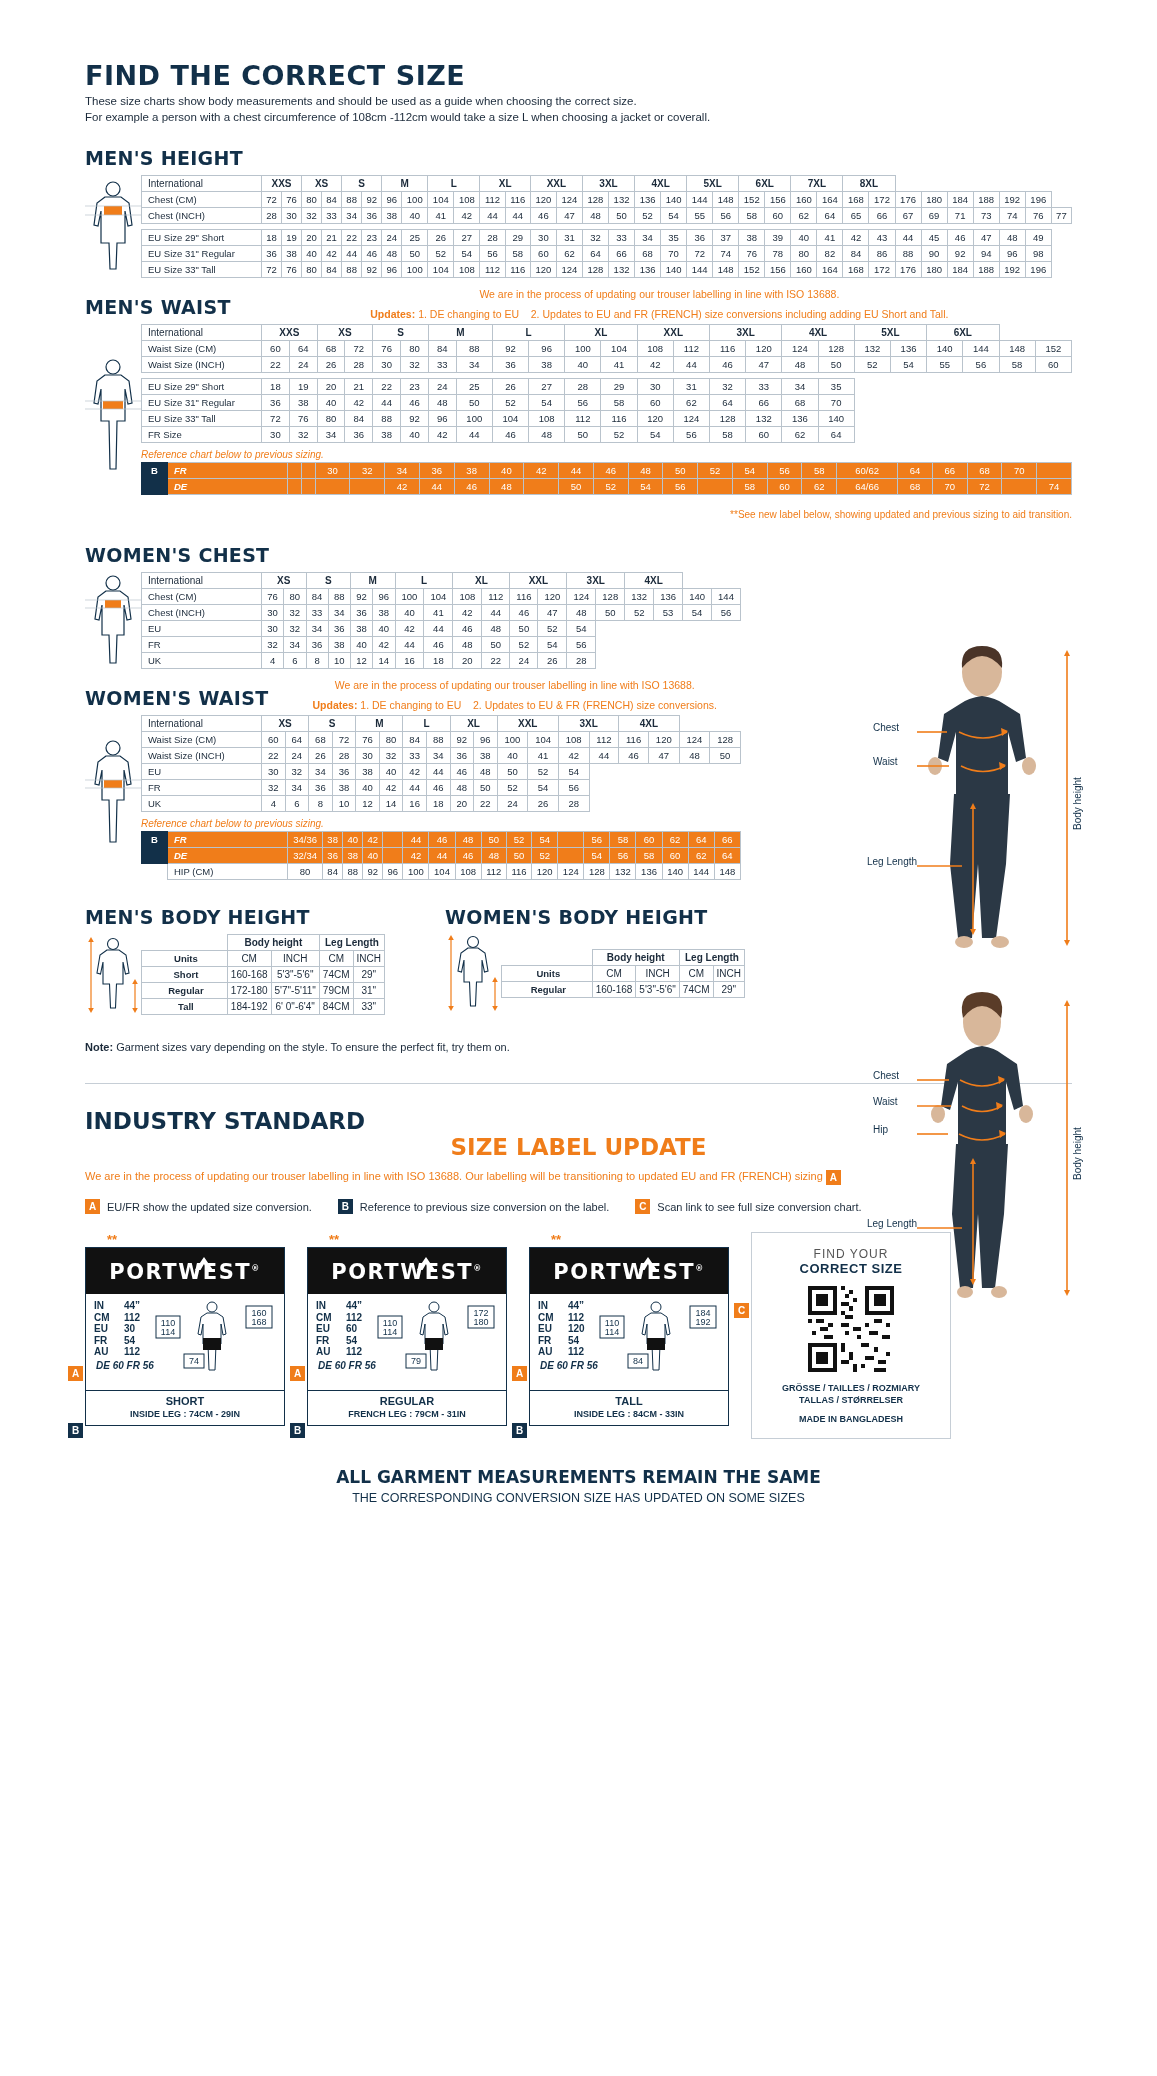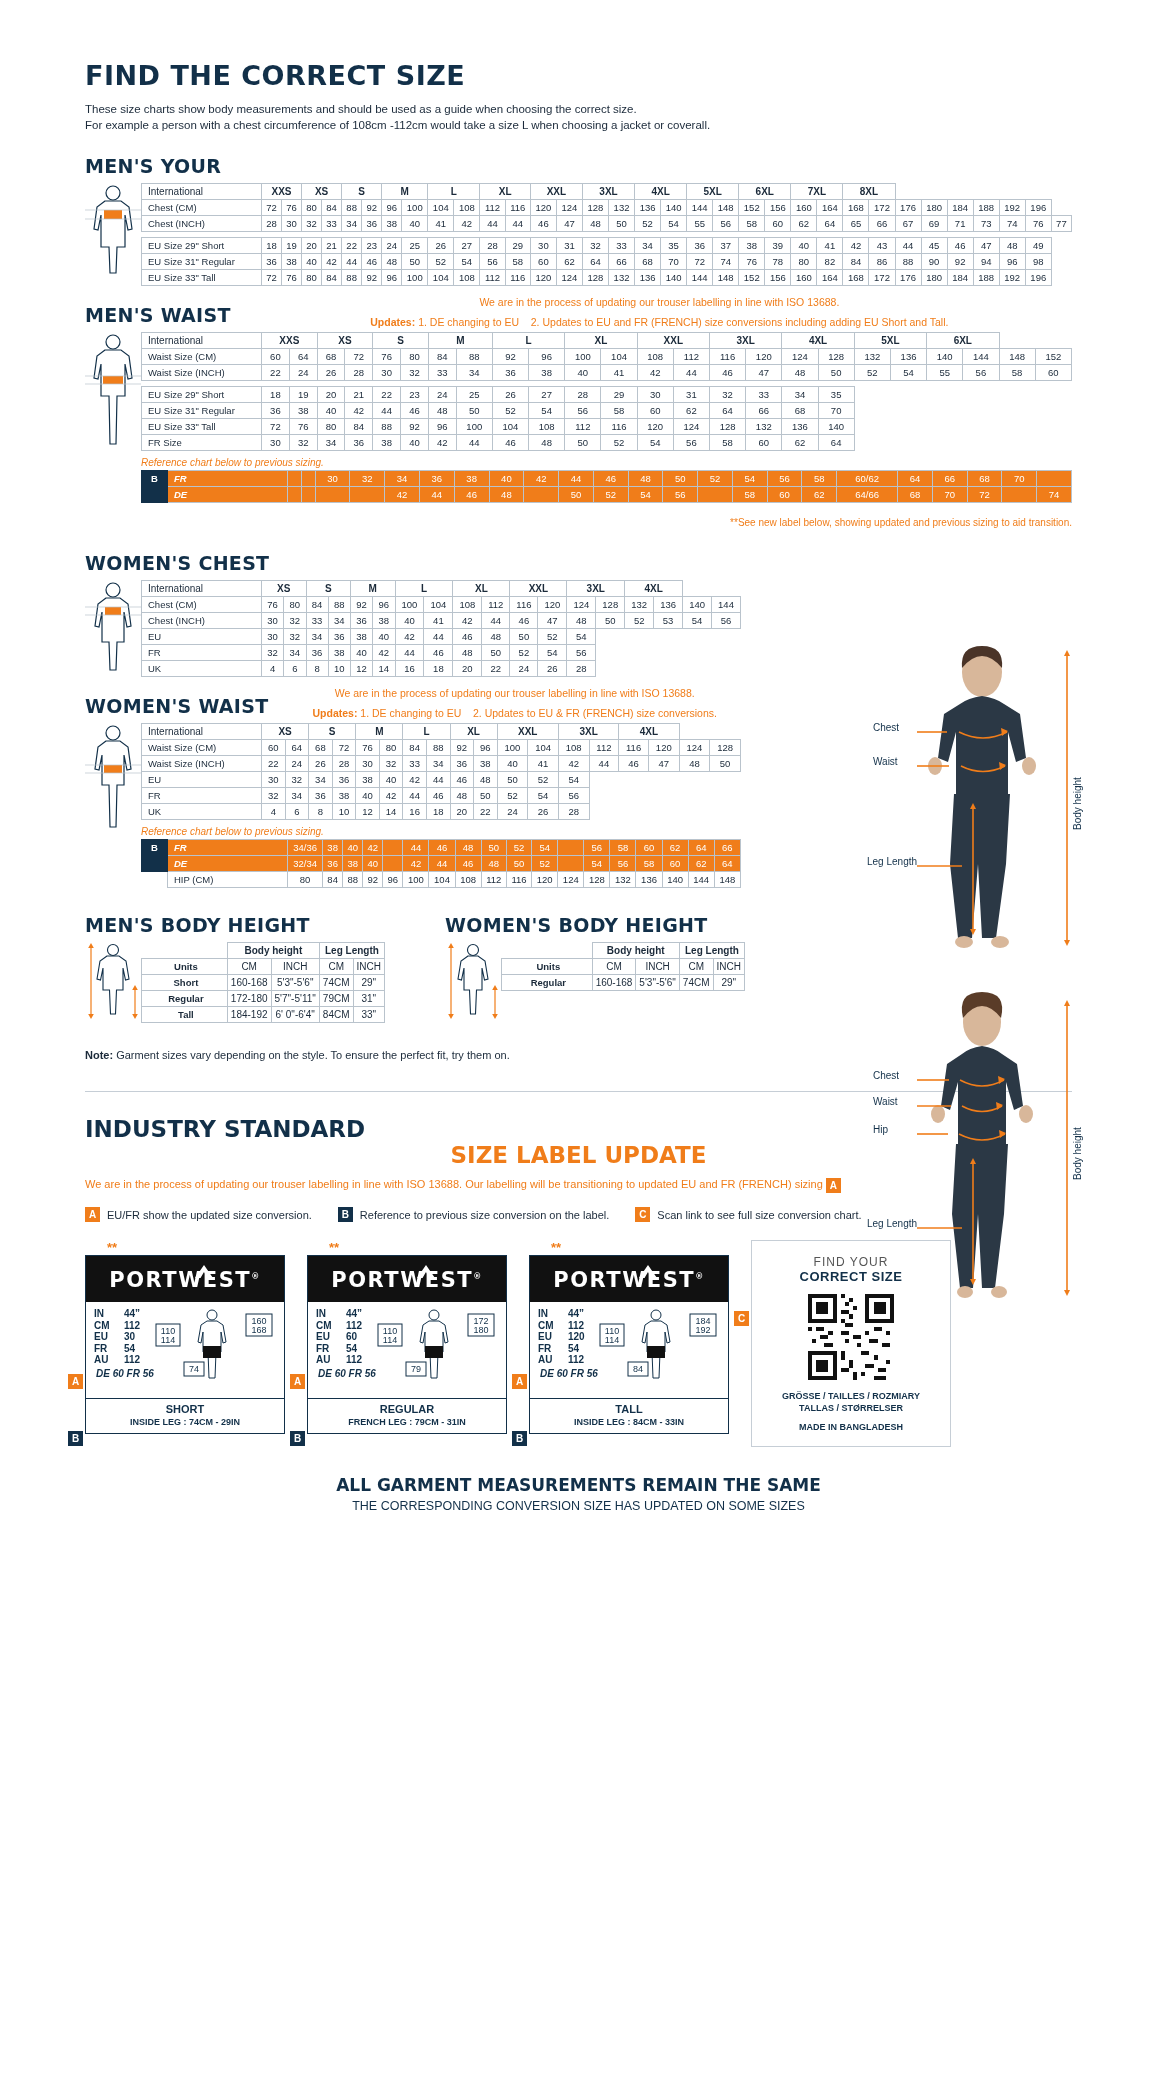--- a/index.html
+++ b/index.html
@@ -10,38 +10,38 @@
     color: #1b2a3a;
     width: 1157px;
   }
   .page { width: 1157px; padding: 40px 85px 30px 85px; position: relative; }
 
   h1.title {
     font-size: 27px;
     letter-spacing: 0.5px;
     font-weight: bold;
     color: #123049;
-    margin: 20px 0 10px 0;
+    margin: 20px 0 2px 0;
     font-family: "DejaVu Sans", sans-serif;
   }
   .intro { font-size: 11.5px; line-height: 16px; color: #1b2a3a; margin-bottom: 22px; }
 
   h2.section {
     font-size: 19px;
     font-weight: bold;
     color: #123049;
     letter-spacing: 0.3px;
     margin: 0 0 6px 0;
     font-family: "DejaVu Sans", sans-serif;
   }
   .sec-head-row { display: flex; align-items: flex-end; gap: 16px; }
 
   .block { margin-bottom: 6px; }
 
-  .chart-row { display: flex; align-items: flex-start; }
+  .chart-row { display: flex; align-items: center; }
   .figure {
     width: 56px;
     min-height: 60px;
     position: relative;
     flex: 0 0 56px;
   }
   .figure svg { display:block; }
 
   table.sz {
     border-collapse: collapse;
@@ -148,21 +148,21 @@
 <body>
 
 <div class="page">
 
   <h1 class="title">FIND THE CORRECT SIZE</h1>
   <div class="intro">
     <div>These size charts show body measurements and should be used as a guide when choosing the correct size.</div>
     <div>For example a person with a chest circumference of 108cm -112cm would take a size L when choosing a jacket or coverall.</div>
   </div>
 
-  <h2 class="section">MEN'S YOUR</h2>
+  <h2 class="section">MEN'S HEIGHT</h2>
   <div class="chart-row block">
     <div class="figure">
       <svg width="56" height="96" viewBox="0 0 56 96">
         <g stroke="#123049" fill="none" stroke-width="1.2">
           <circle cx="28" cy="10" r="7"></circle>
           <path d="M20 18 L12 24 L9 46 L13 47 L16 32 L16 64 L24 64 L25 90 L31 90 L32 64 L40 64 L40 32 L43 47 L47 46 L44 24 L36 18 Z"></path>
         </g>
         <rect x="19" y="27" width="18" height="9" fill="#f07d1a"></rect>
         <line x1="0" y1="27" x2="56" y2="27" stroke="#b9c3cc" stroke-width="0.7"></line>
         <line x1="0" y1="36" x2="56" y2="36" stroke="#b9c3cc" stroke-width="0.7"></line>

